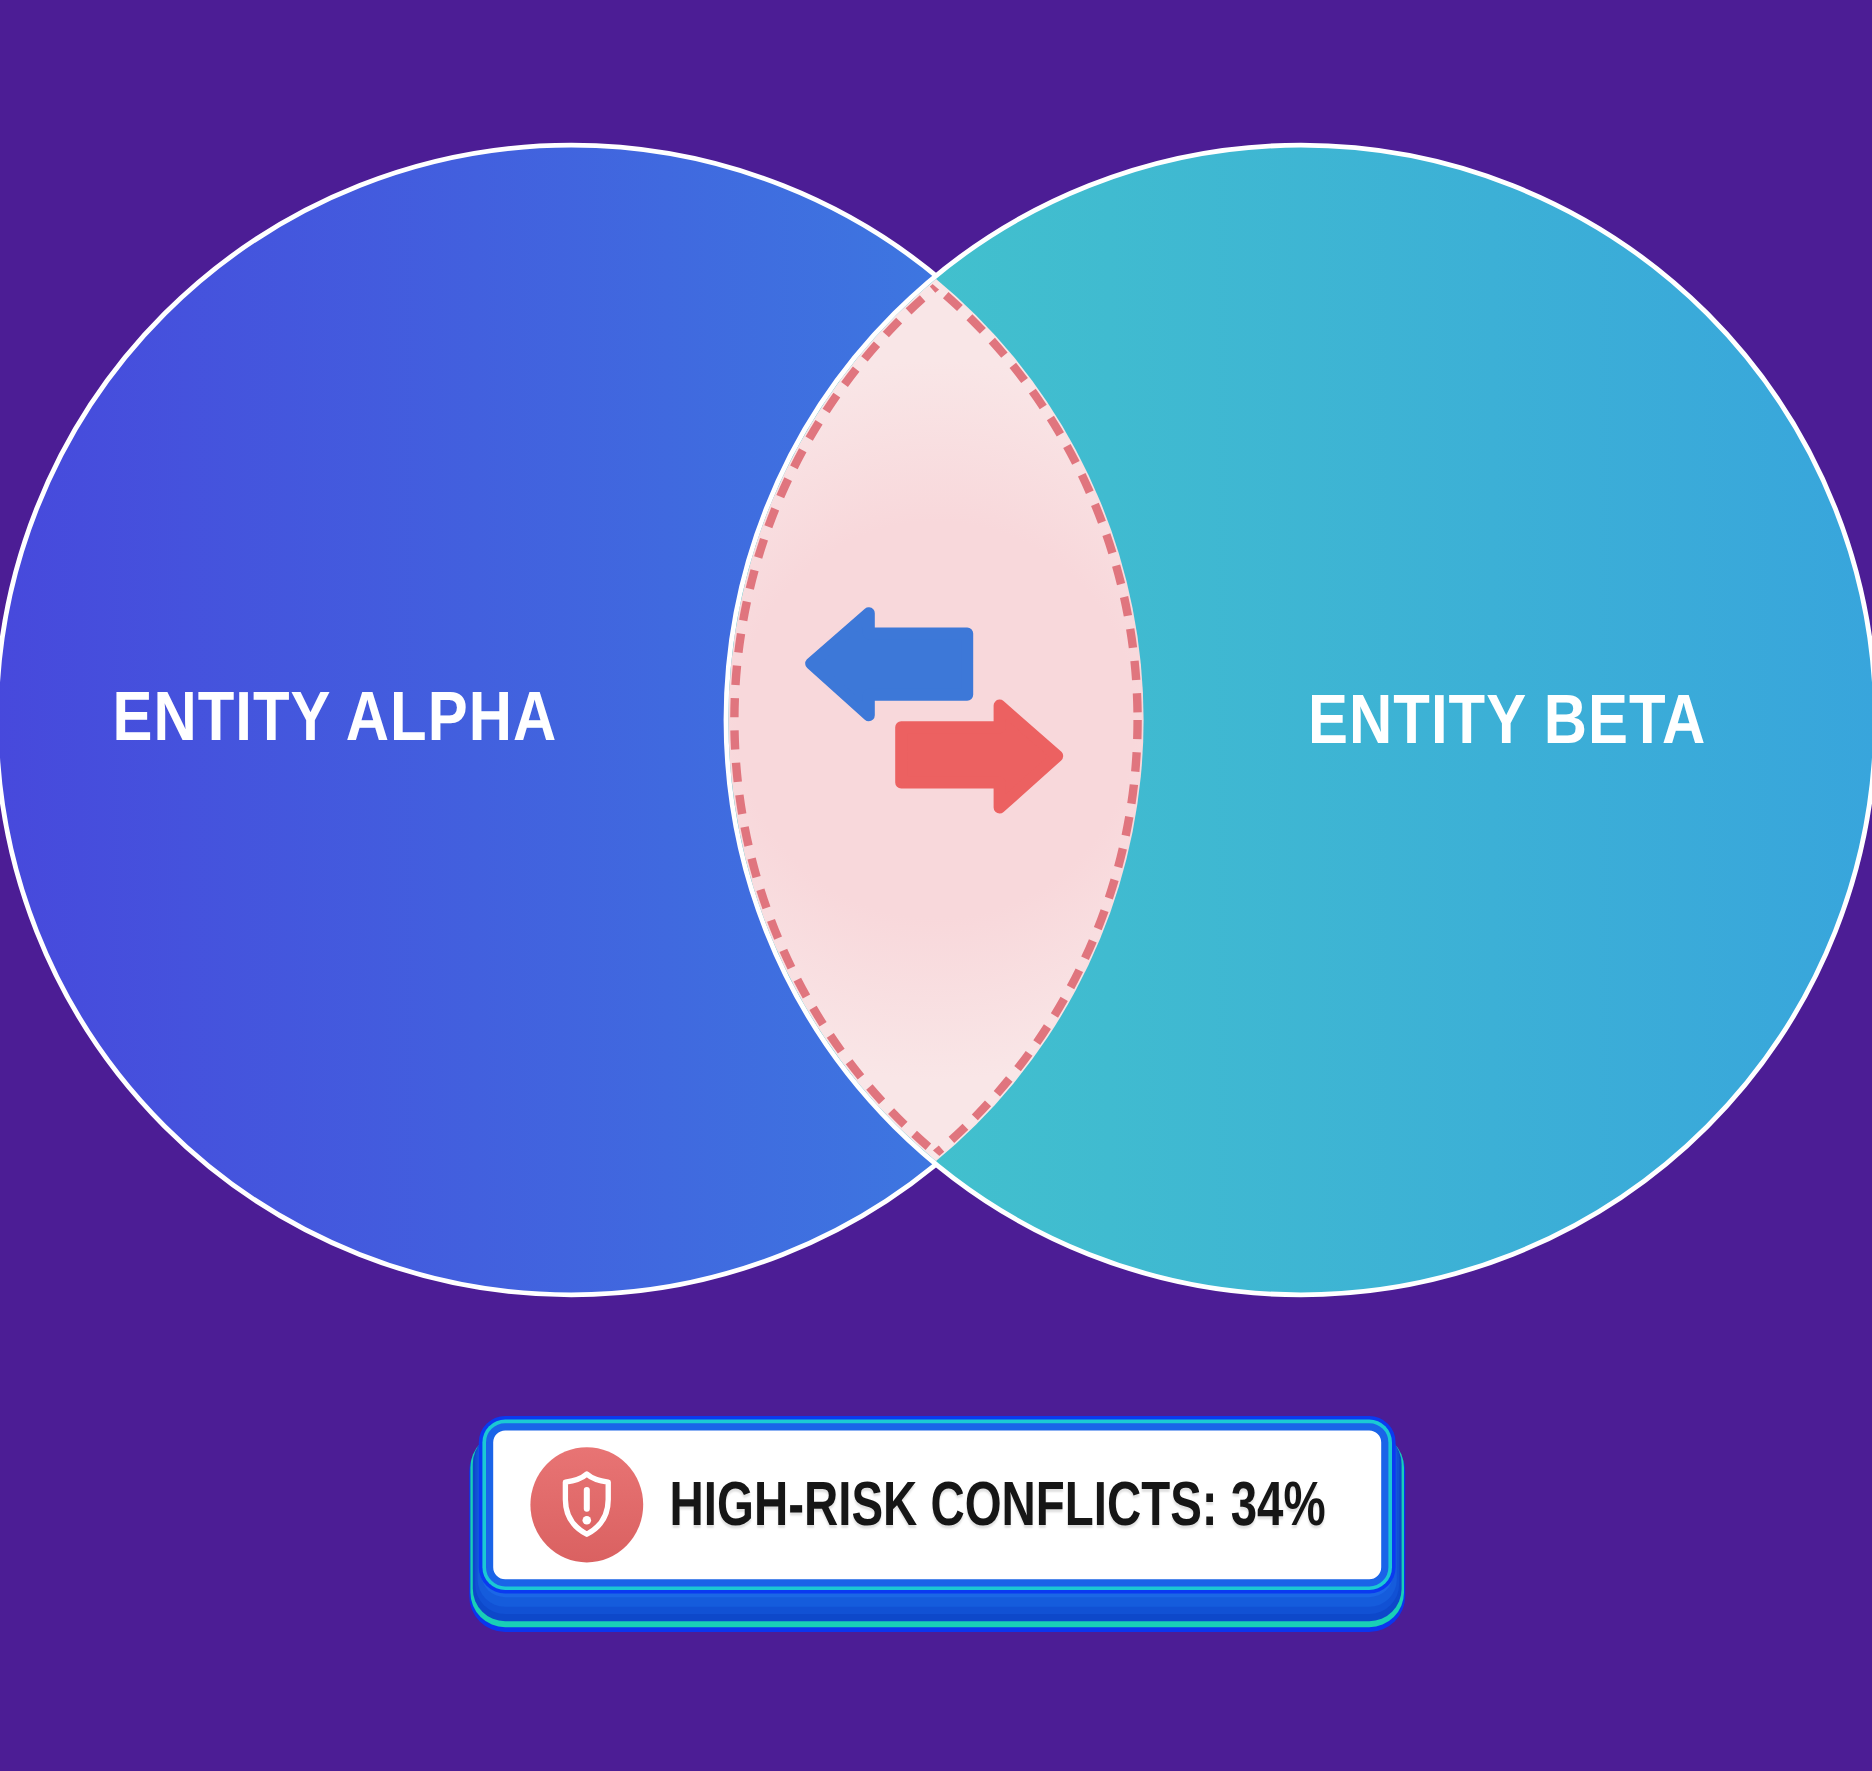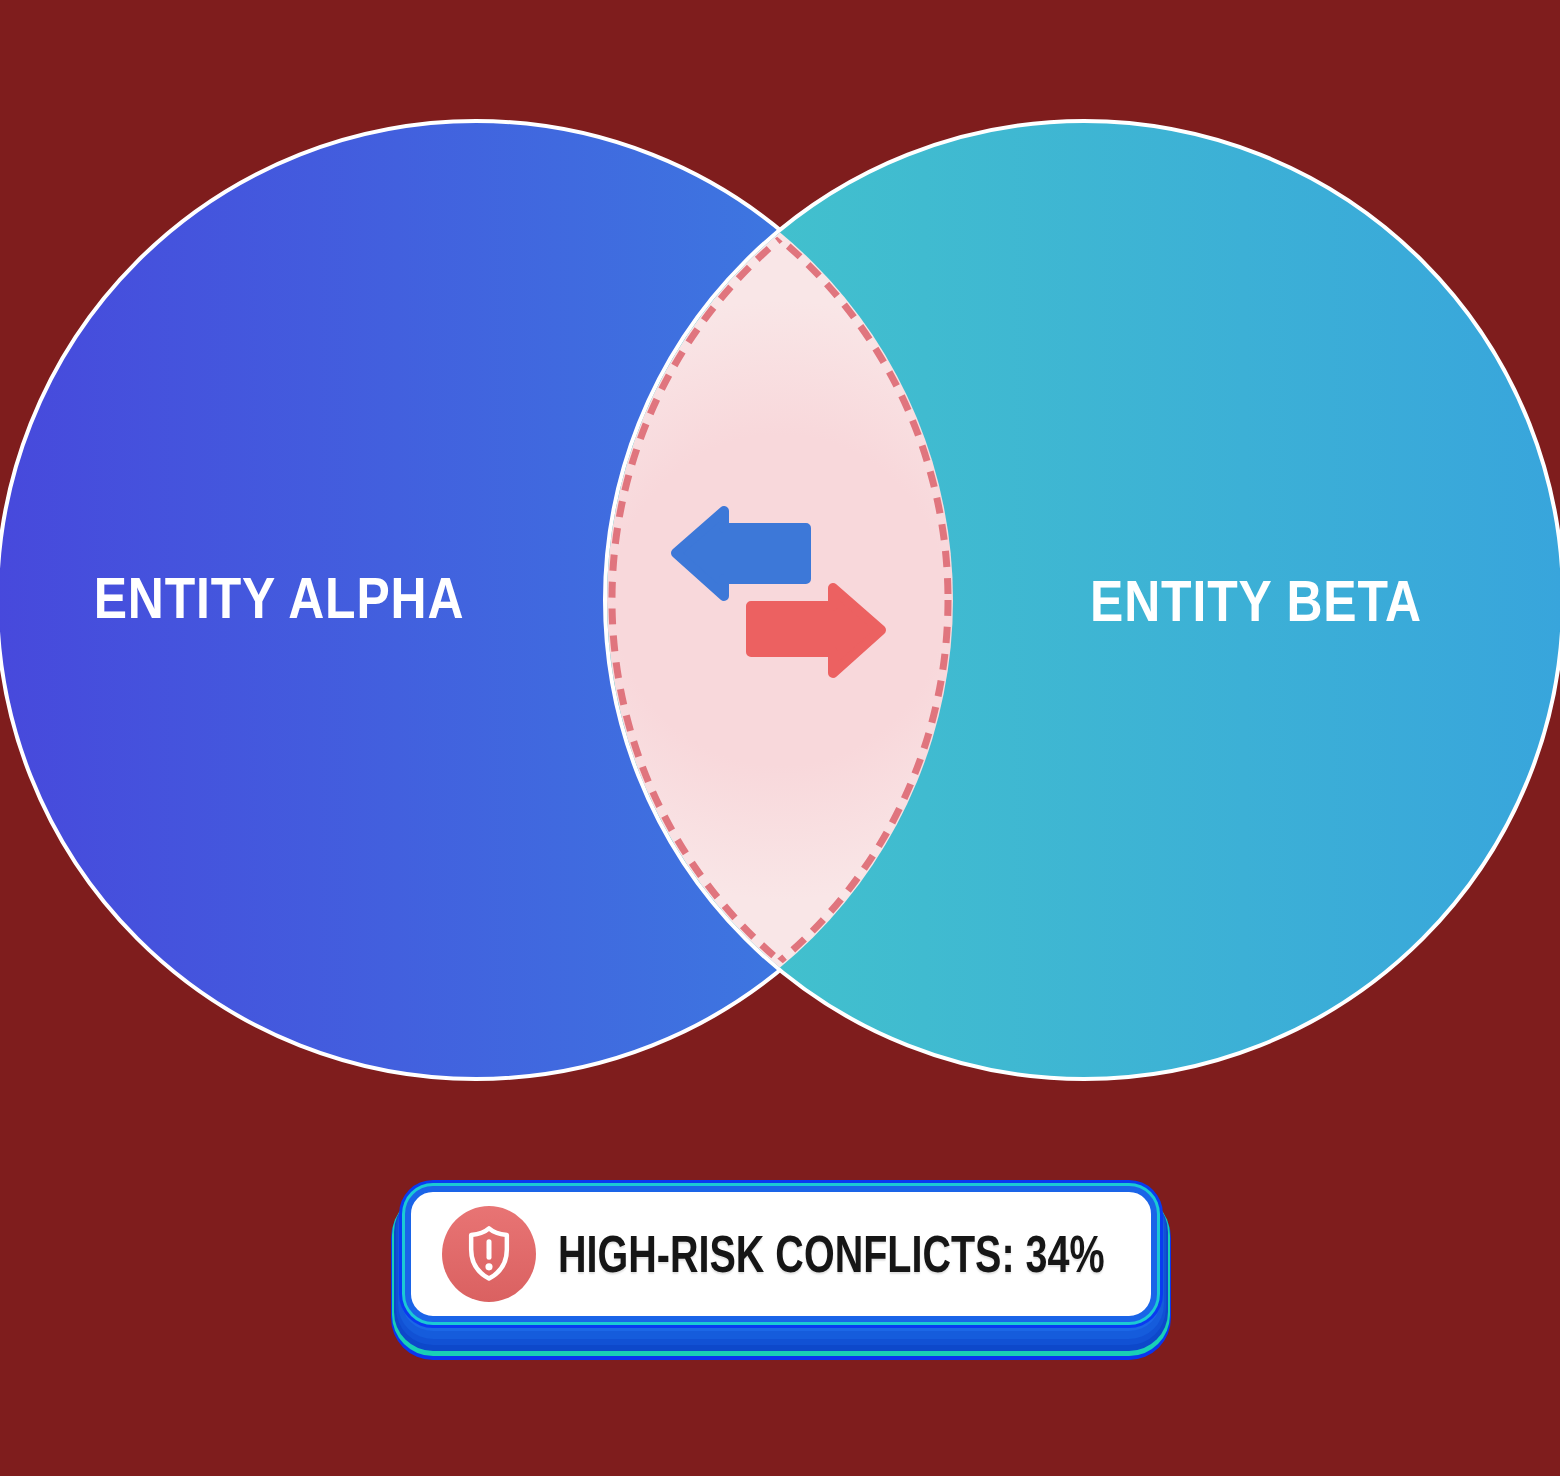--- a/index.html
+++ b/index.html
@@ -1,20 +1,20 @@
 <!DOCTYPE html>
 <html><head>
 <meta charset="utf-8">
 <style>
   html, body { margin: 0; padding: 0; background: #000; }
   .stage {
     position: relative;
     width: 1560px;
     height: 1476px;
-    background: #7f1d1d;
+    background: #4c1d95;
     overflow: hidden;
     font-family: "Liberation Sans", sans-serif;
   }
   .venn-svg { position: absolute; left: 0; top: 0; }
 
   .entity-label {
     position: absolute;
     color: #ffffff;
     font-weight: 700;
     font-size: 58px;
@@ -28,21 +28,21 @@
   .arrow-left-path  { fill: #3d78d8; stroke: #3d78d8; stroke-width: 10; stroke-linejoin: round; }
   .arrow-right-path { fill: #ec6161; stroke: #ec6161; stroke-width: 10; stroke-linejoin: round; }
 
   .risk-badge {
     position: absolute;
     left: 405px; top: 1186px;
     width: 752px; height: 136px;
     box-sizing: border-box;
     background: #ffffff;
     border: 6px solid #1a64e8;
-    border-radius: 28px;
+    border-radius: 16px;
     display: flex;
     align-items: center;
     padding: 0 12px 0 31px;
     gap: 22px;
     box-shadow:
       0 0 0 3px #1bc9d4,
       0 0 0 6px #0a3af0,
       0 5px 0 4px #1b67e6,
       0 10px 0 7px #155cdc,
       0 14px 0 9px #1151d4,

